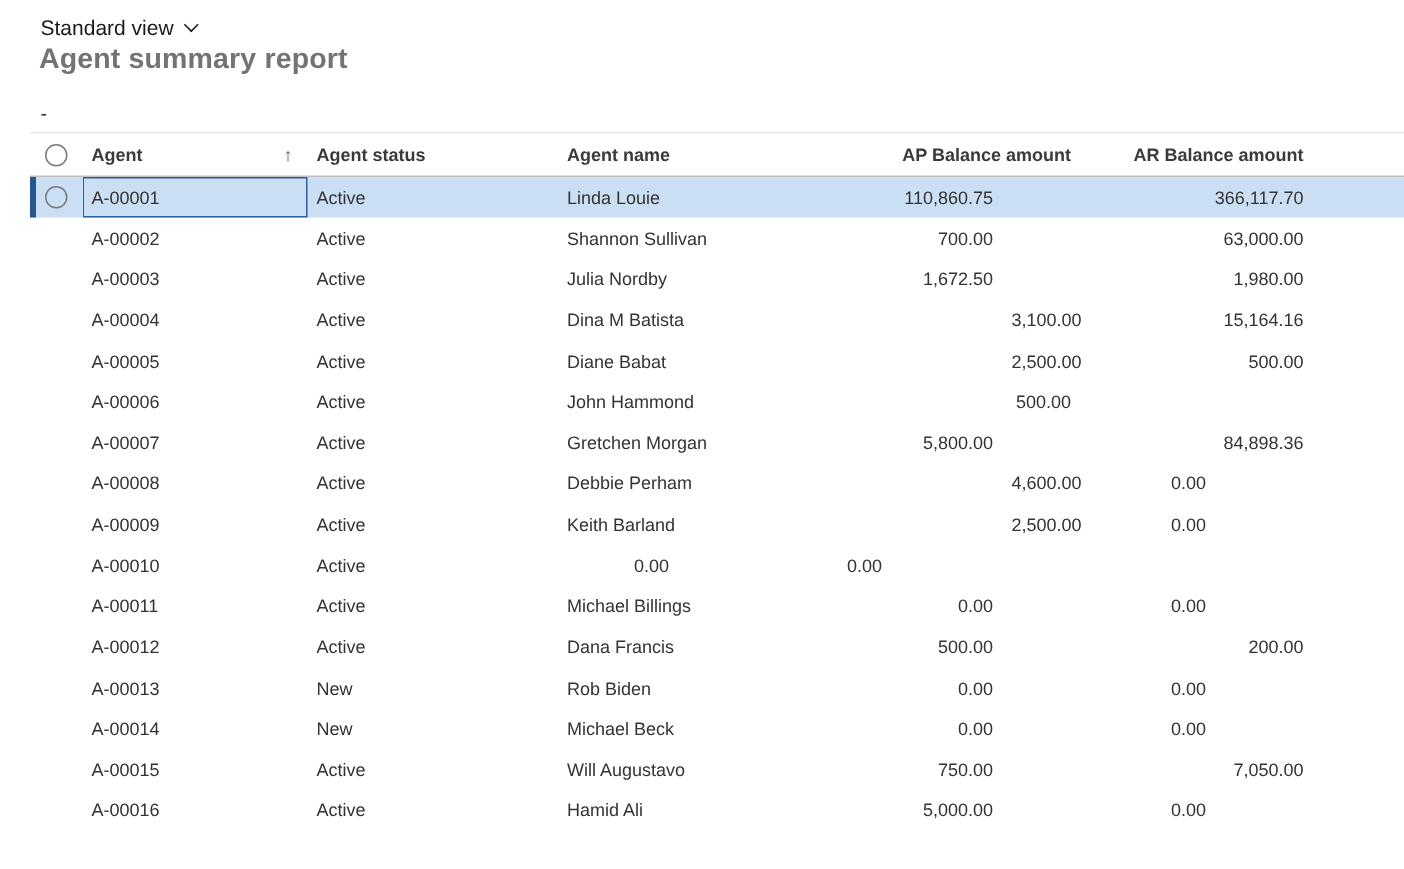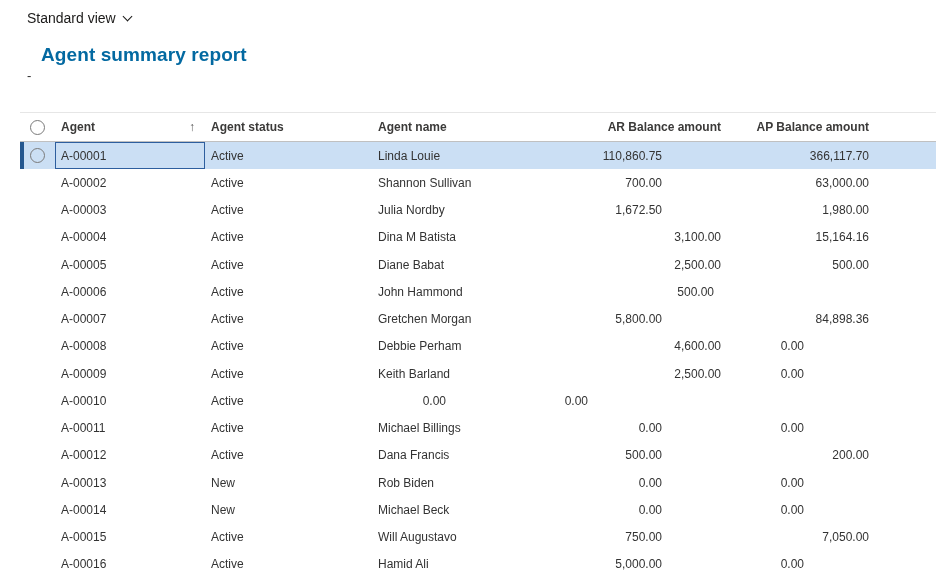--- a/index.html
+++ b/index.html
@@ -11,27 +11,27 @@
   .view-selector{
     position:absolute;left:27px;top:10px;display:flex;align-items:center;
     font-size:14px;color:#1b1a19;cursor:pointer;
   }
   .chev{
     display:inline-block;width:6px;height:6px;
     border-left:1.5px solid #1b1a19;border-bottom:1.5px solid #1b1a19;
     transform:rotate(-45deg);margin-left:8px;margin-top:-3px;
   }
   .page-title{
-    position:absolute;left:26px;top:29px;margin:15px;
-    font-size:19px;font-weight:700;color:#0369a1;letter-spacing:.1px;
+    position:absolute;left:26px;top:29px;margin:0;
+    font-size:19px;font-weight:700;color:#737373;letter-spacing:.1px;
   }
   .dash{
     position:absolute;left:27px;top:68px;font-size:13px;color:#2b2b2b;cursor:pointer;
   }
-  .grid{position:absolute;left:20px;top:112px;width:916px;}
+  .grid{position:absolute;left:20px;top:88px;width:916px;}
   .grid-header{
     display:flex;height:28px;align-items:stretch;
     border-top:1px solid #e6e6e6;border-bottom:1px solid #c0c0c0;
   }
   .hcell{
     display:flex;align-items:center;box-sizing:border-box;
     font-size:12px;font-weight:700;color:#3b3a39;
   }
   .row{display:flex;height:27.25px;position:relative;align-items:stretch;}
   .row.selected{background:var(--sel-bg,#cbdff4);}
@@ -70,22 +70,22 @@
   <div class="grid-header">
     <div class="hcell c-sel">
       <span class="radio"></span>
     </div>
     <div class="hcell c-agent hdr-agent">
       <span>Agent</span>
       <span class="sort">↑</span>
     </div>
     <div class="hcell c-status">Agent status</div>
     <div class="hcell c-name">Agent name</div>
+    <div class="hcell c-ap">AP Balance amount</div>
     <div class="hcell c-ar">AR Balance amount</div>
-    <div class="hcell c-ap">AP Balance amount</div>
     <div class="hcell c-fill"></div>
   </div>
   <div id="grid-body">
       <div class="row selected">
         <div class="accent"></div>
         <div class="cell c-sel">
           <span class="radio"></span>
         </div>
         <div class="cell c-agent focus">A-00001</div>
         <div class="cell c-status">Active</div>

